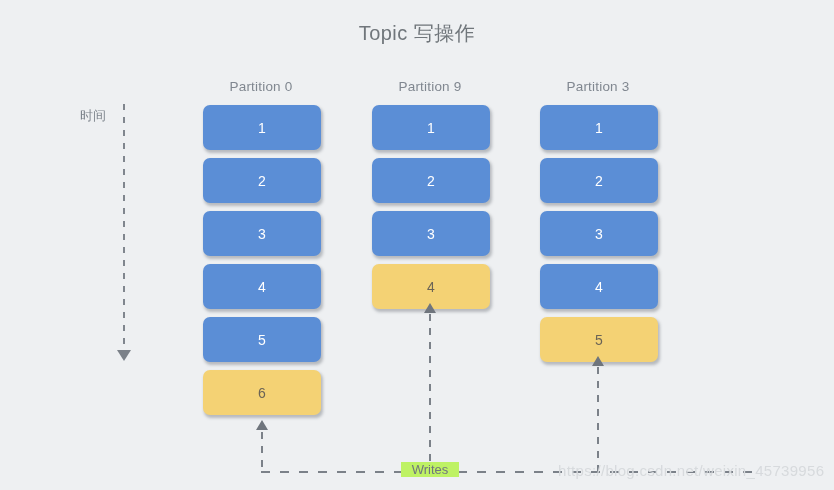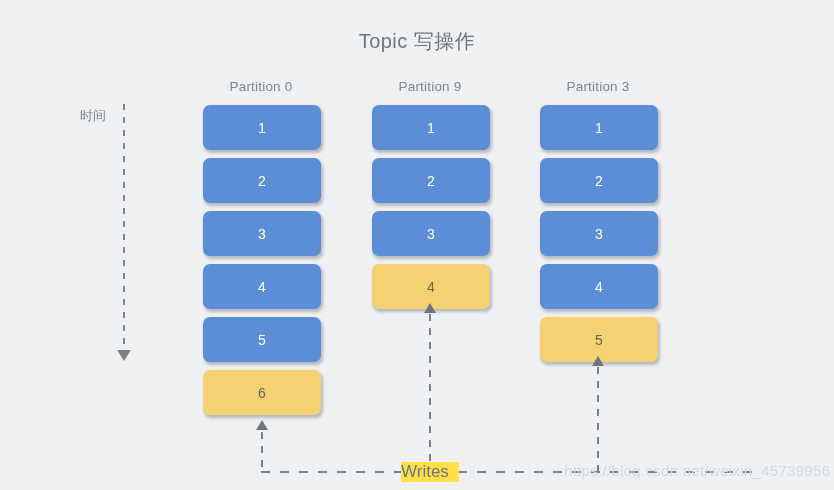--- a/index.html
+++ b/index.html
@@ -12,21 +12,21 @@
   }
   #canvas {
     position: relative;
     width: 834px;
     height: 490px;
     background: #eef0f2;
     overflow: hidden;
   }
   #diagram-title {
     position: absolute;
-    top: 28px;
+    top: 20px;
     left: 0;
     width: 834px;
     text-align: center;
     font-size: 20px;
     color: #70767b;
     letter-spacing: 0.5px;
   }
   .partition-label {
     position: absolute;
     top: 71px;
@@ -140,35 +140,34 @@
     height: 2px;
     background-image: linear-gradient(to right, #7b8189 0px, #7b8189 9px, rgba(0,0,0,0) 9px, rgba(0,0,0,0) 19px);
     background-size: 19px 2px;
     background-repeat: repeat-x;
   }
   #writes-label {
     position: absolute;
     left: 401px;
     top: 462px;
     width: 58px;
-    text-align: left;
-    font-size: 17px;
+    text-align: center;
+    font-size: 13px;
     color: #70767d;
-    background: #fde047;
+    background: #bef264;
   }
 
   #watermark {
     position: absolute;
     left: 558px;
     top: 462px;
     font-size: 15px;
     color: #d7dadd;
     letter-spacing: 0.3px;
     white-space: nowrap;
-    margin-left: 6px;
   }
 </style>
 </head>
 <body>
 
 <div id="canvas">
 
   <div id="diagram-title">Topic 写操作</div>
 
   <div class="partition-label" id="label-p0">Partition 0</div>

